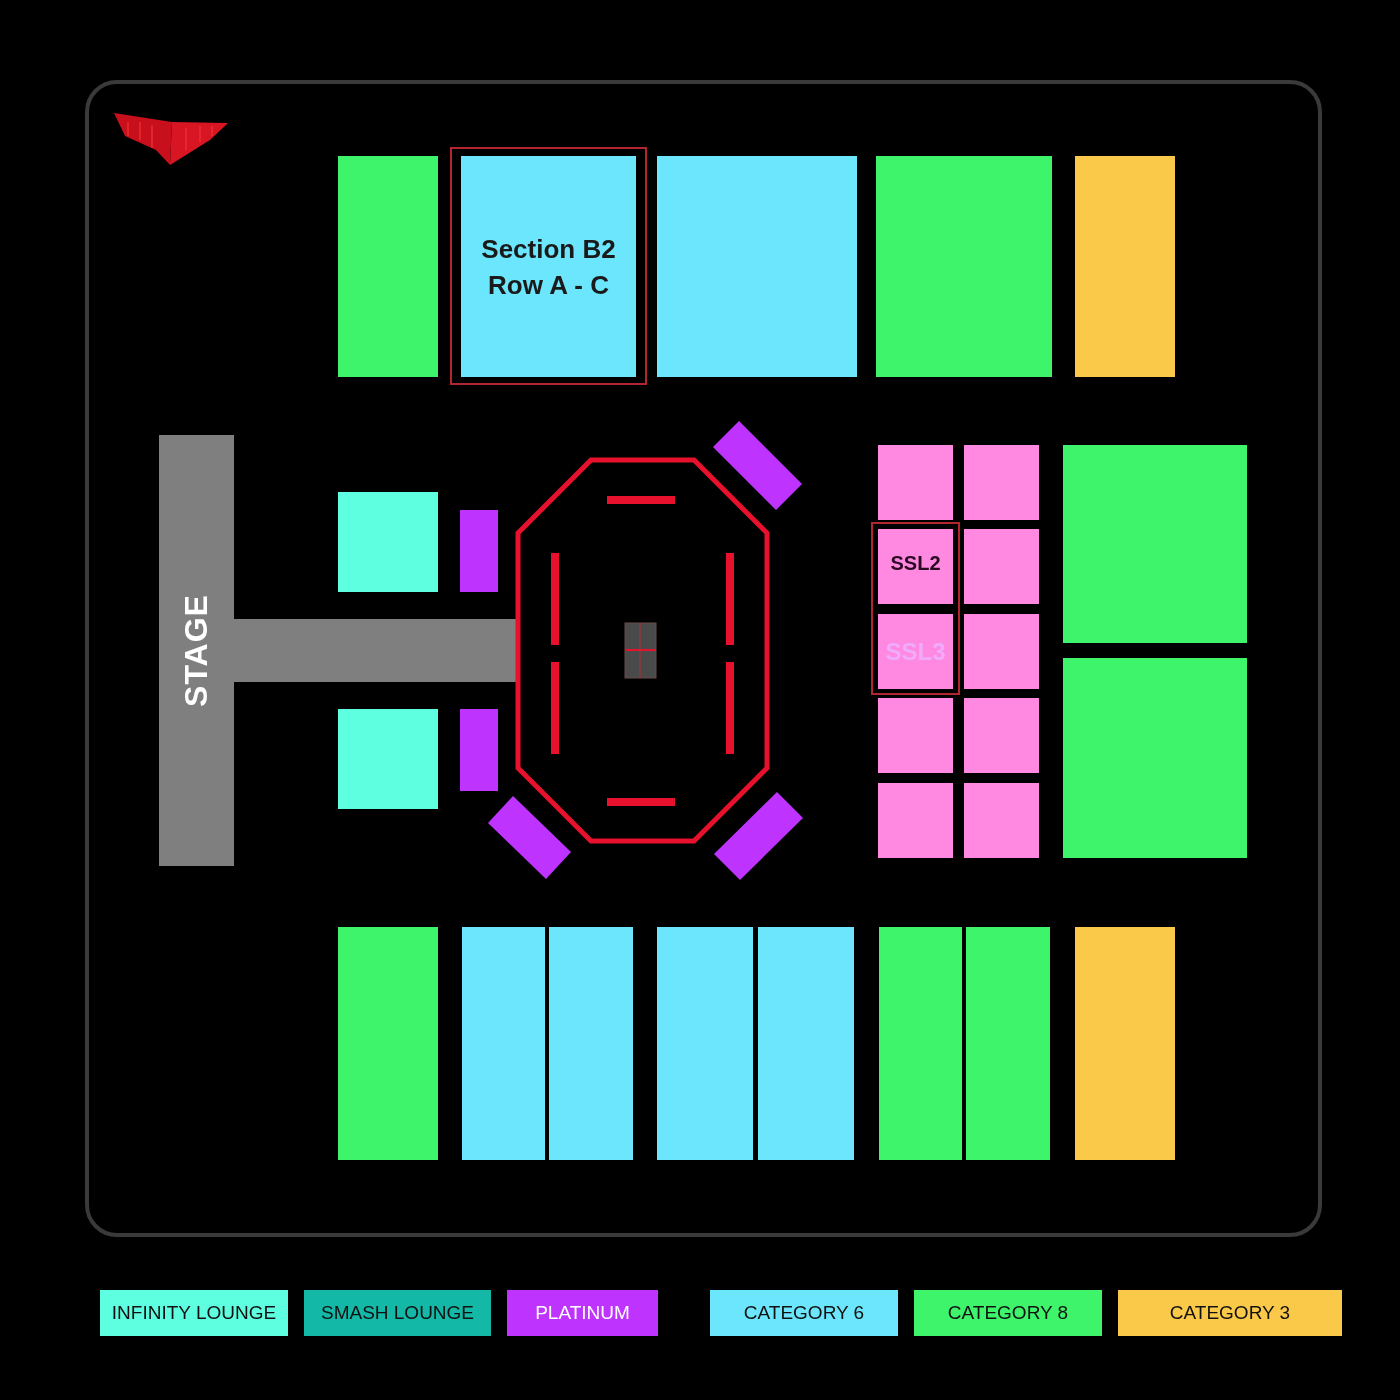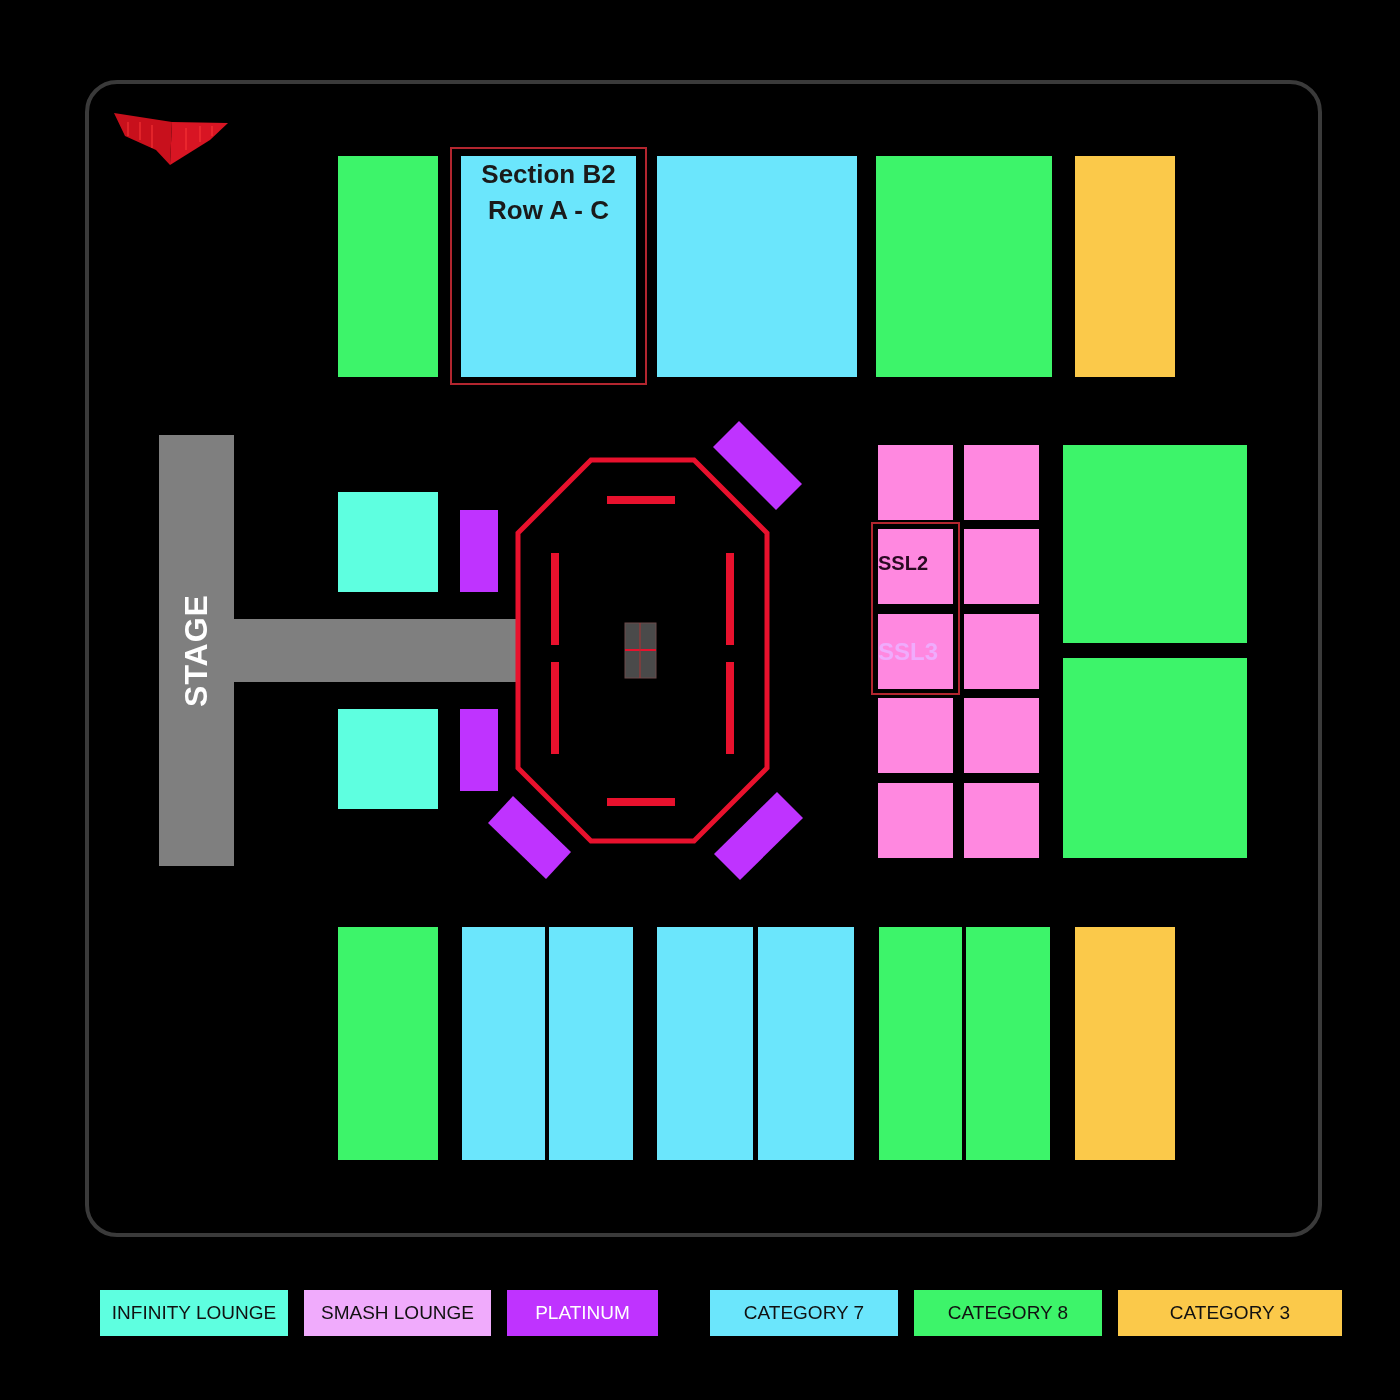--- a/index.html
+++ b/index.html
@@ -1,19 +1,19 @@
 <!DOCTYPE html>
 <html><head>
 <meta charset="utf-8">
 <style>
   html,body{margin:0;padding:0;background:#000;}
   body{width:1400px;height:1400px;position:relative;overflow:hidden;font-family:"Liberation Sans",sans-serif;}
   .frame{position:absolute;left:85px;top:80px;width:1229px;height:1149px;border:4px solid #3a3a3a;border-radius:32px;box-sizing:content-box;}
   .blk{position:absolute;box-sizing:border-box;}
-  .lbl{position:absolute;display:flex;align-items:center;justify-content:flex-start;text-align:center;color:#111;font-weight:bold;}
+  .lbl{position:absolute;display:flex;align-items:center;justify-content:center;text-align:center;color:#111;font-weight:bold;}
   .hl{position:absolute;border:2px solid #b3262f;box-sizing:border-box;pointer-events:none;}
   .stage-txt{position:absolute;left:159px;top:435px;width:75px;height:431px;display:flex;align-items:center;justify-content:center;}
   .stage-txt span{transform:rotate(-90deg);color:#fff;font-weight:bold;font-size:32px;letter-spacing:1px;white-space:nowrap;}
   .legend{position:absolute;top:1290px;height:46px;display:flex;align-items:center;justify-content:center;font-weight:normal;font-size:19px;color:#111;}
   svg{position:absolute;left:0;top:0;}
 </style>
 </head>
 <body>
 
 <div class="frame"></div>
@@ -90,17 +90,17 @@
 <div class="blk" style="left:338px;top:927px;width:100px;height:233px;background:#3df46a"></div>
 <div class="blk" style="left:462px;top:927px;width:83px;height:233px;background:#6be6fc"></div>
 <div class="blk" style="left:549px;top:927px;width:84px;height:233px;background:#6be6fc"></div>
 <div class="blk" style="left:657px;top:927px;width:96px;height:233px;background:#6be6fc"></div>
 <div class="blk" style="left:758px;top:927px;width:96px;height:233px;background:#6be6fc"></div>
 <div class="blk" style="left:879px;top:927px;width:83px;height:233px;background:#3df46a"></div>
 <div class="blk" style="left:966px;top:927px;width:84px;height:233px;background:#3df46a"></div>
 <div class="blk" style="left:1075px;top:927px;width:100px;height:233px;background:#fbc94a"></div>
 
 <div class="legend" style="left:100px;width:188px;background:#5effe0">INFINITY LOUNGE</div>
-<div class="legend" style="left:304px;width:187px;background:#f0abfc">SMASH LOUNGE</div>
+<div class="legend" style="left:304px;width:187px;background:#14b8a6">SMASH LOUNGE</div>
 <div class="legend" style="left:507px;width:151px;background:#bf33ff;color:#fff">PLATINUM</div>
-<div class="legend" style="left:710px;width:188px;background:#6be6fc">CATEGORY 7</div>
+<div class="legend" style="left:710px;width:188px;background:#6be6fc">CATEGORY 6</div>
 <div class="legend" style="left:914px;width:188px;background:#3df46a">CATEGORY 8</div>
 <div class="legend" style="left:1118px;width:224px;background:#fbc94a">CATEGORY 3</div>
 
 </body></html>

